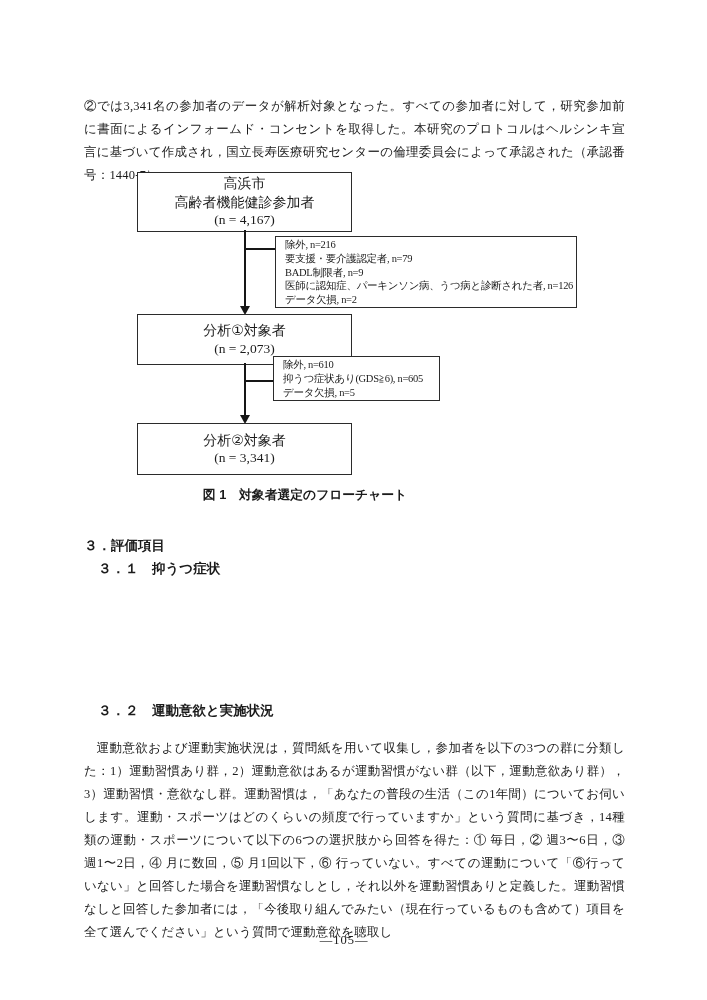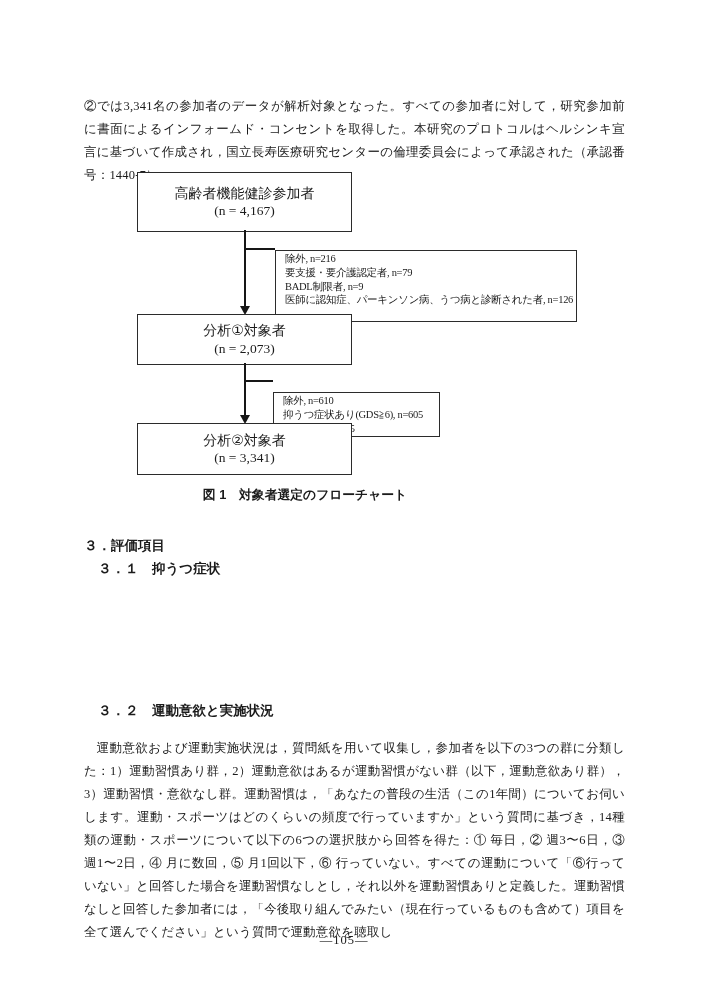--- a/index.html
+++ b/index.html
@@ -57,22 +57,22 @@
     position:absolute;
     border:1.2px solid #2b2b2b;
     background:#fff;
     font-size:10.5px;
     line-height:13.8px;
     letter-spacing:-0.3px;
     padding:1px 4px 0 9px;
     font-family:"Liberation Serif","DejaVu Serif",serif;
   }
   .fc-excl .bl{display:block;white-space:nowrap;}
-  .excl1{left:275px;top:250px;width:287px;height:69px;}
-  .excl2{left:273px;top:392px;width:152px;height:42px;}
+  .excl1{left:275px;top:236px;width:287px;height:69px;}
+  .excl2{left:273px;top:356px;width:152px;height:42px;}
   .vline{position:absolute;width:2px;background:#161616;}
   .vline1{left:244px;top:230px;height:77px;}
   .vline2{left:244px;top:363px;height:52px;}
   .hline{position:absolute;height:1.5px;background:#161616;}
   .hline1{left:245px;top:248px;width:30px;}
   .hline2{left:245px;top:380px;width:28px;}
   .arrowhead{
     position:absolute;width:0;height:0;
     border-left:5px solid transparent;
     border-right:5px solid transparent;
@@ -101,33 +101,35 @@
 </head>
 <body>
 
 <div class="page">
 
   <p class="para intro">②では3,341名の参加者のデータが解析対象となった。すべての参加者に対して，研究参加前に書面によるインフォームド・コンセントを取得した。本研究のプロトコルはヘルシンキ宣言に基づいて作成され，国立長寿医療研究センターの倫理委員会によって承認された（承認番号：1440-7）。</p>
 
   <div>
 
     <div class="fc-box node1">
+      <span class="bl">高浜市</span>
       <span class="bl">高齢者機能健診参加者</span>
       <span class="bl num-line">(n = 4,167)</span>
     </div>
 
     <div class="vline vline1"></div>
     <div class="arrowhead ah1"></div>
     <div class="hline hline1"></div>
 
     <div class="fc-excl excl1">
       <span class="bl">除外, n=216</span>
       <span class="bl">要支援・要介護認定者, n=79</span>
       <span class="bl">BADL制限者, n=9</span>
       <span class="bl">医師に認知症、パーキンソン病、うつ病と診断された者, n=126</span>
+      <span class="bl">データ欠損, n=2</span>
     </div>
 
     <div class="fc-box node2">
       <span class="bl">分析①対象者</span>
       <span class="bl num-line">(n = 2,073)</span>
     </div>
 
     <div class="vline vline2"></div>
     <div class="arrowhead ah2"></div>
     <div class="hline hline2"></div>

